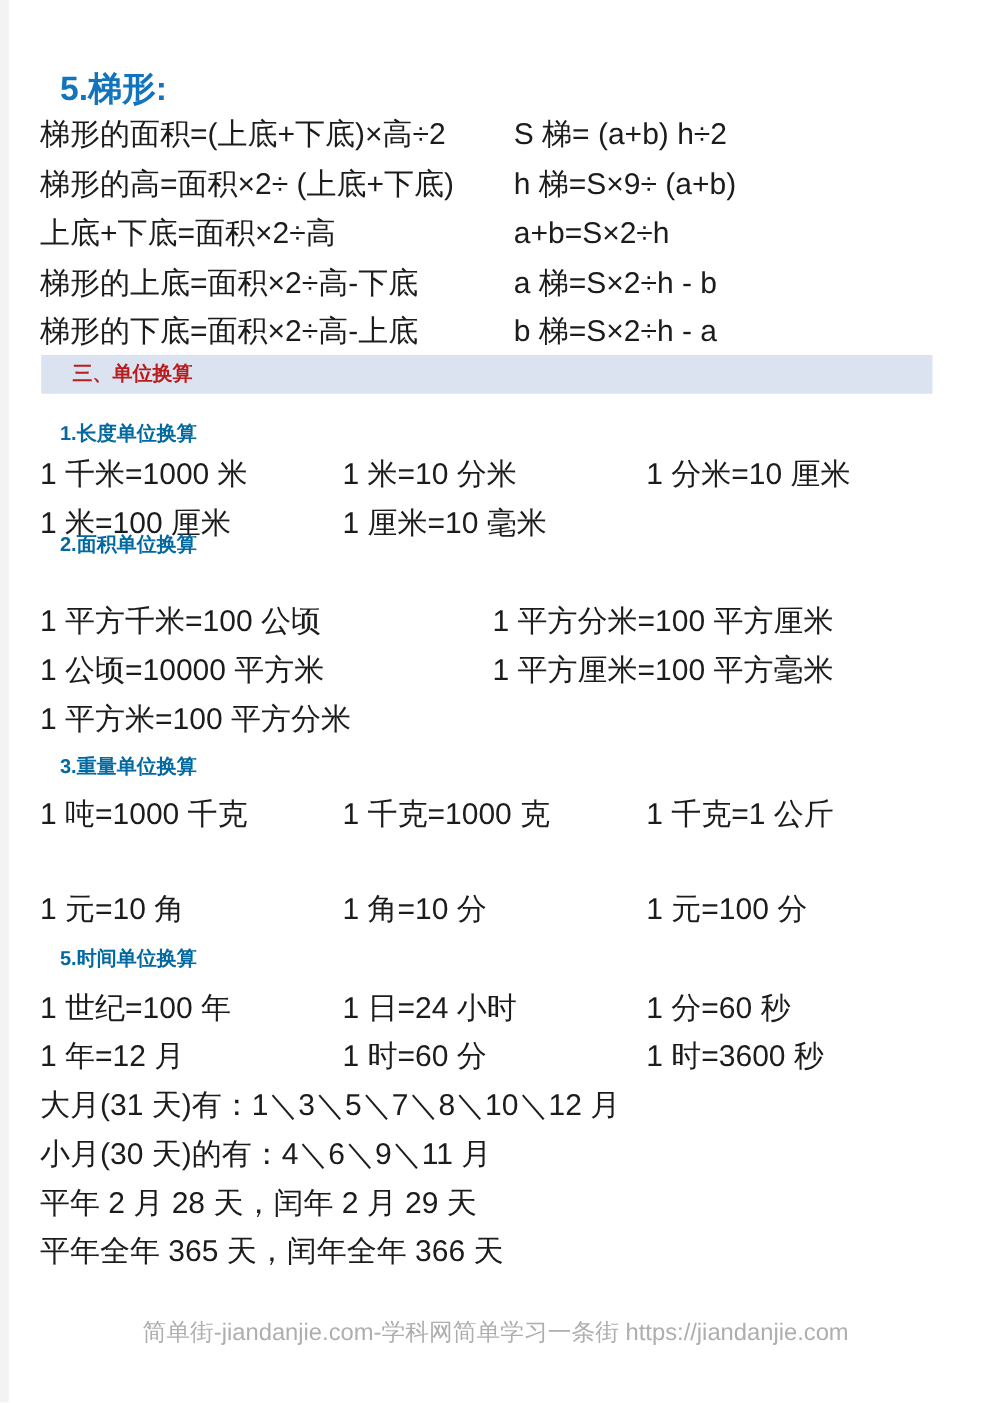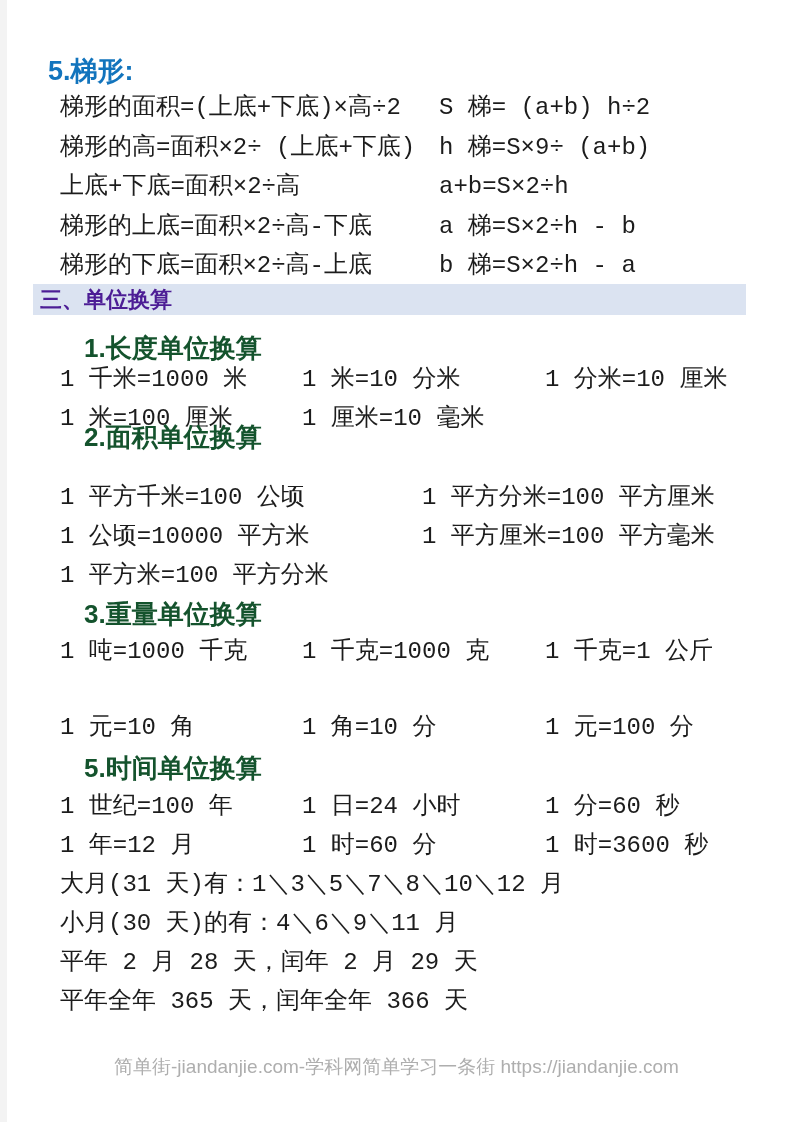--- a/index.html
+++ b/index.html
@@ -14,38 +14,37 @@
   .edge-left {
     position:absolute; left:0; top:0; width:7px; height:1122px;
     background:#f3f3f3;
   }
   .abs { position:absolute; }
   .h-blue {
     color:#1274bd; font-weight:bold; font-size:27px; line-height:33px;
     left:48px;
   }
   .h-purple {
-    color:#14532d; font-weight:bold; font-size:26px; line-height:30px;
+    color:#0369a1; font-weight:bold; font-size:16px; line-height:30px;
     left:48px;
-    margin-left:36px;
   }
   .band {
     left:33px; top:284px; width:713px; height:31px;
     background:#dbe3f1;
   }
   .band-title {
-    font-weight:bold; font-size:22px; line-height:31px; color:#4c1d95;
-    padding-left:7px;
+    font-weight:bold; font-size:16px; line-height:31px; color:#b91c1c;
+    padding-left:25px;
   }
   .body-lines { font-size:24px; line-height:39px; color:#1c1c1c; }
   .trap-lines { font-size:24px; line-height:39.5px; color:#1c1c1c; }
   .row2 { display:grid; grid-template-columns:379px 1fr; }
   .rowA { display:grid; grid-template-columns:362px 1fr; }
   .row3 { display:grid; grid-template-columns:242px 243px 1fr; }
-  .indent { left:60px; width:720px;font-family:Liberation Mono, monospace; }
+  .indent { left:32px; width:720px; }
   .footer {
     left:0; top:1056px; width:793px;
     text-align:center; color:#aeaeae; font-size:19px; line-height:22px;
   }
 </style>
 </head>
 <body>
 
 <div class="page">
   <div class="edge-left"></div>

